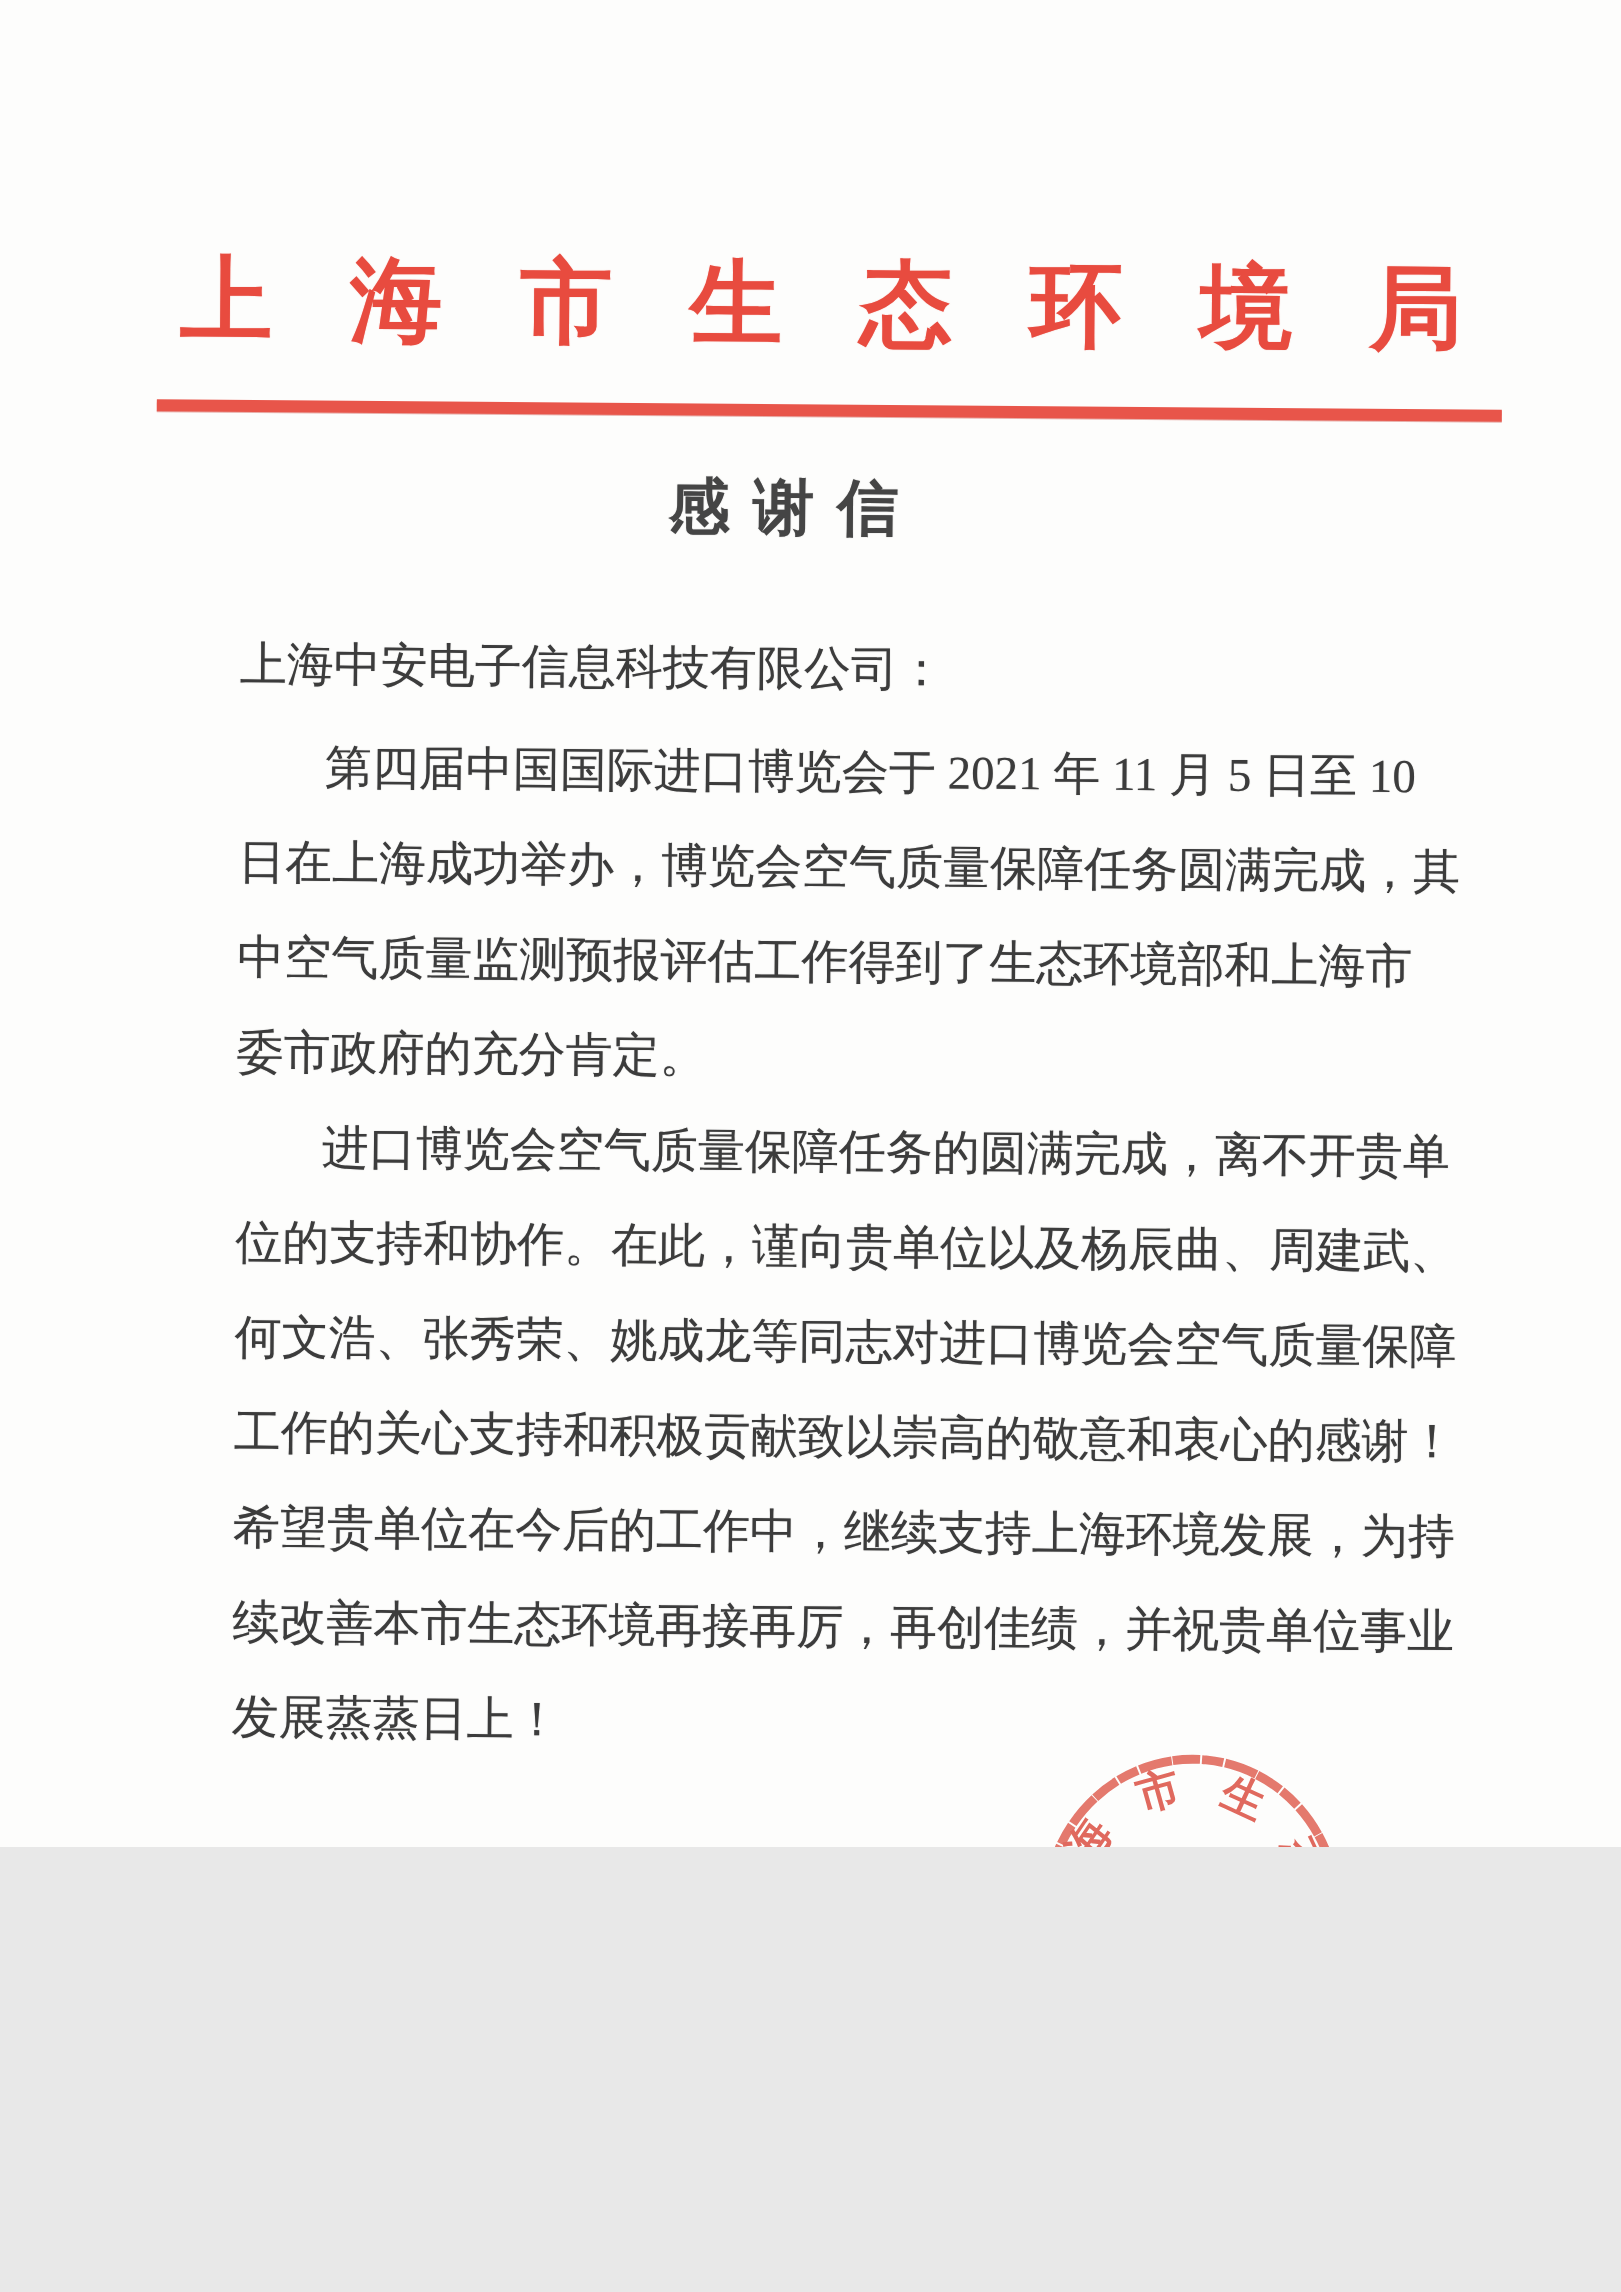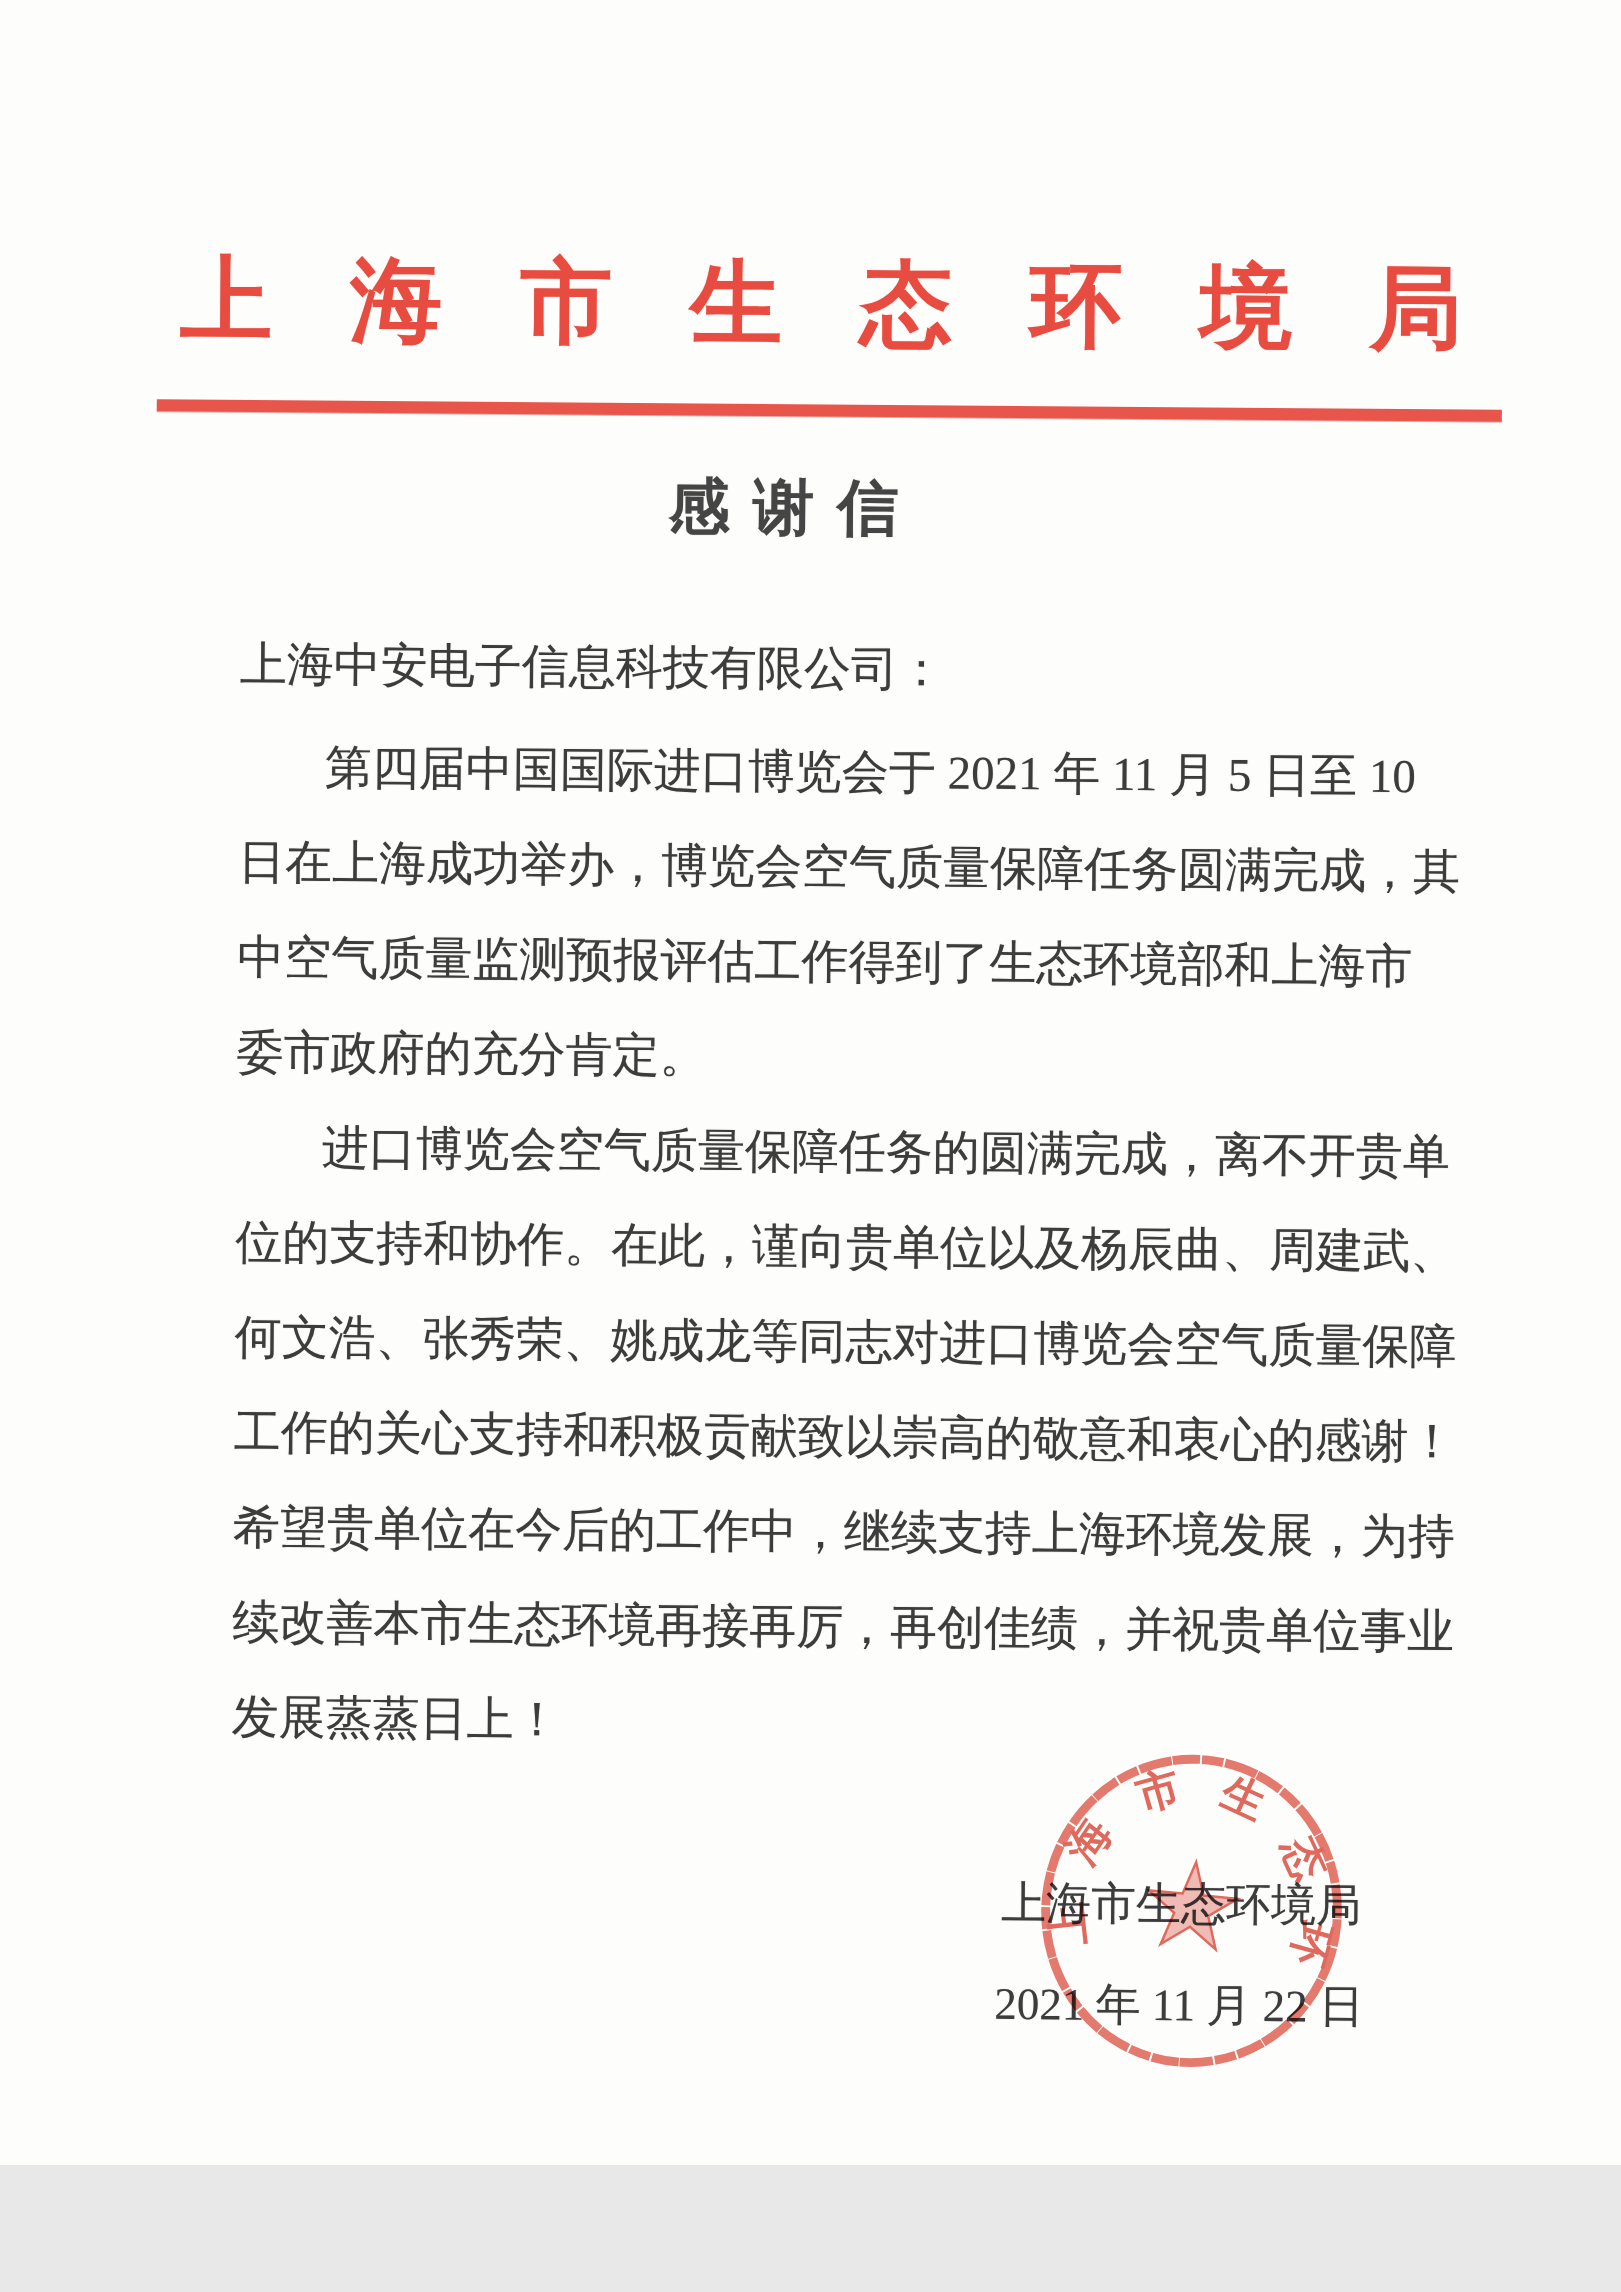--- a/index.html
+++ b/index.html
@@ -1,18 +1,18 @@
 <!DOCTYPE html>
 <html><head>
 <meta charset="utf-8">
 <style>
   html,body{margin:0;padding:0;background:#e8e8e8;}
   .page{
     position:relative;
-    width:1621px;height:2165px;
+    width:1621px;height:1847px;
     background:#fdfdfc;
     overflow:hidden;
     font-family:"Liberation Serif","DejaVu Serif",serif;
   }
   .tilt{
     position:absolute;left:0;top:0;width:1621px;height:2293px;
     transform:rotate(0.45deg);
     transform-origin:0 0;
   }
   .letterhead{

